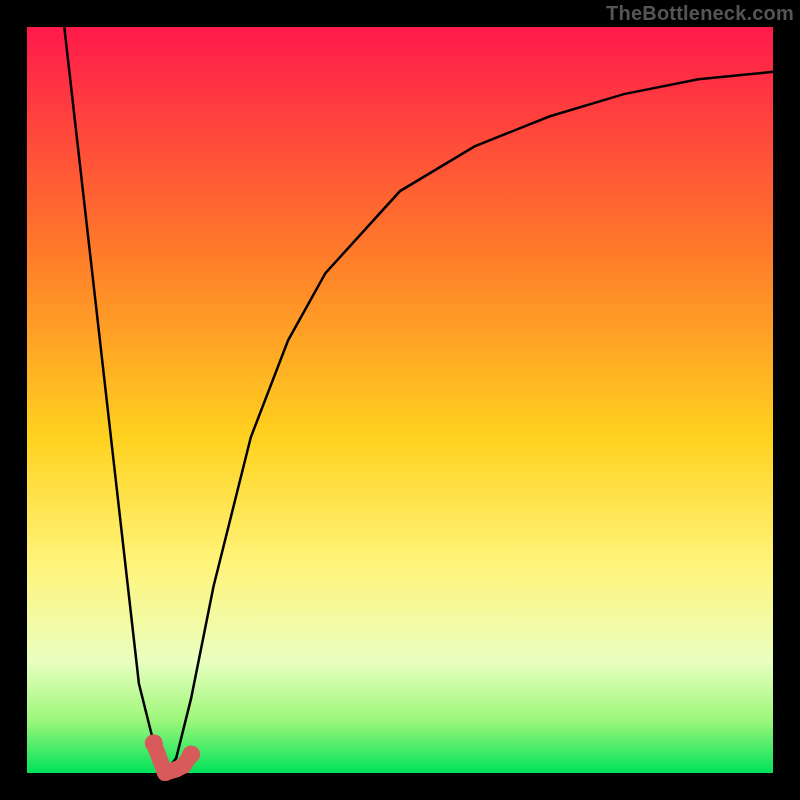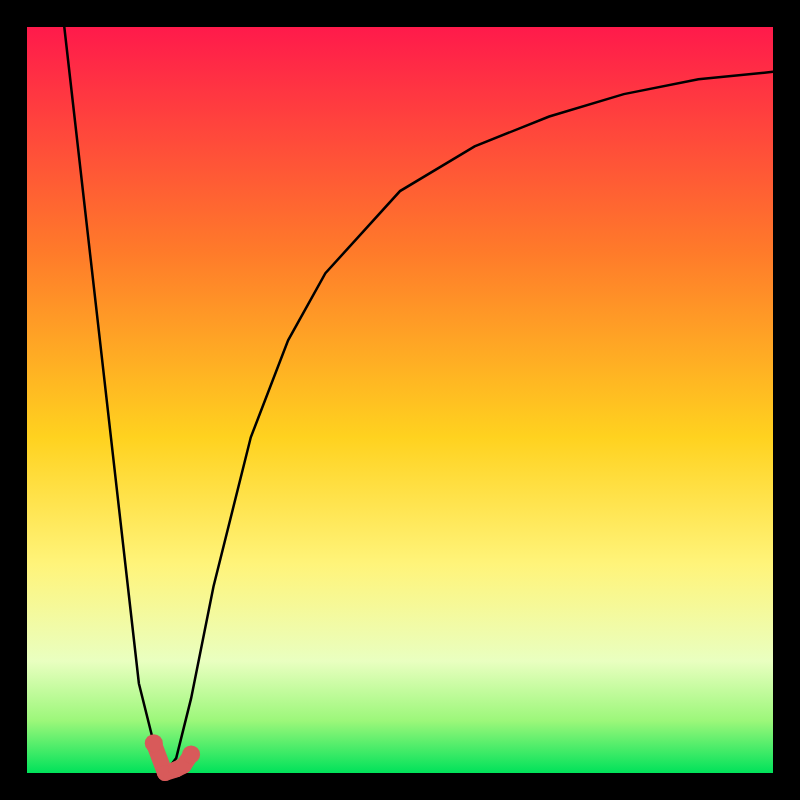--- a/index.html
+++ b/index.html
@@ -55,13 +55,14 @@
     <g id="highlight-group" fill="#d85a5a" stroke="none">
         <path d="M153.8 743.2 L165.0 773.0 L176.2 769.3 L183.7 765.5 L191.1 754.4" fill="none" stroke="#d85a5a" stroke-width="16" stroke-linecap="round" stroke-linejoin="round"></path>
         <circle cx="153.8" cy="743.2" r="9"></circle>
         <circle cx="165.0" cy="773.0" r="8"></circle>
         <circle cx="176.2" cy="769.3" r="8"></circle>
         <circle cx="183.7" cy="765.5" r="8"></circle>
         <circle cx="191.1" cy="754.4" r="9"></circle>
       </g>
   </svg>
 
+  <div class="watermark">TheBottleneck.com</div>
 </div>
 
 </body></html>

